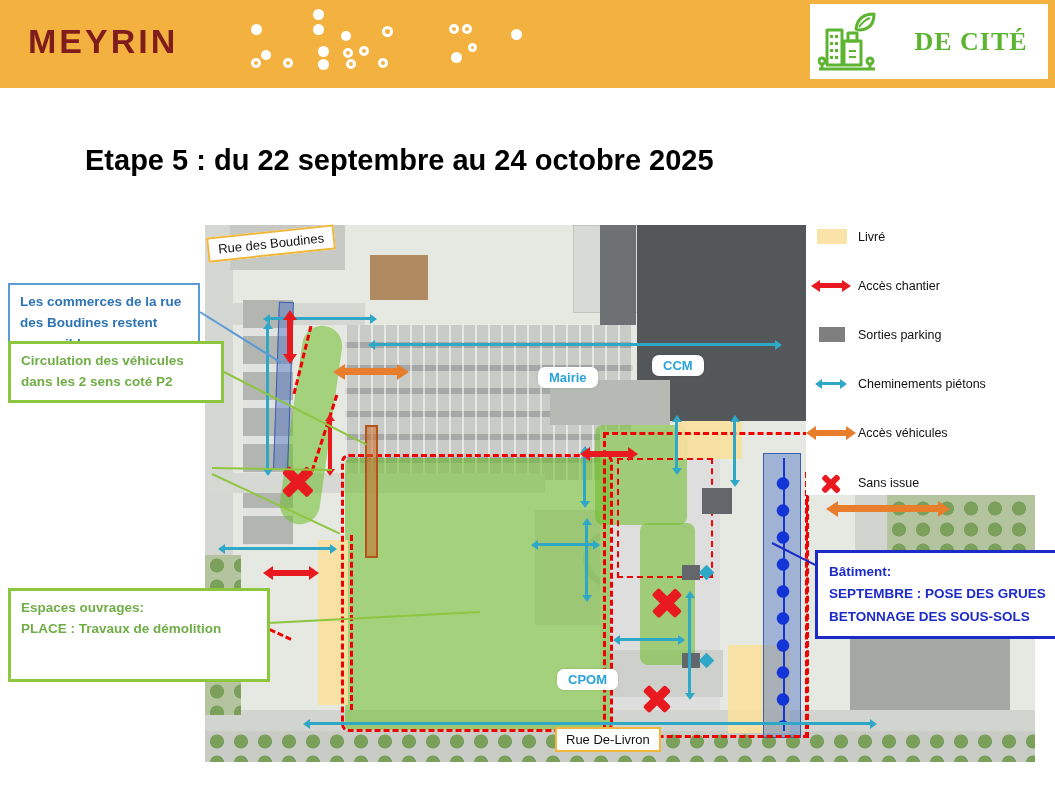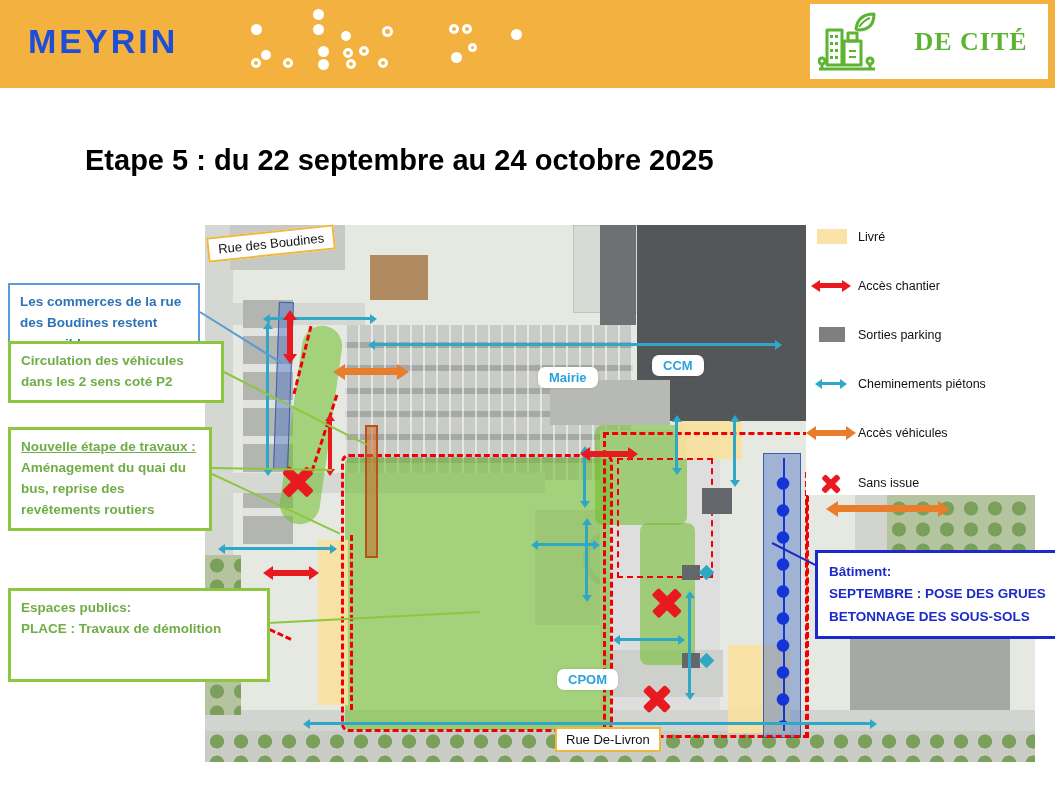--- a/index.html
+++ b/index.html
@@ -2,21 +2,21 @@
 <html><head>
 <meta charset="utf-8">
 <style>
   * { margin:0; padding:0; box-sizing:border-box; }
   html,body { background:#fff; }
   body { font-family:"Liberation Sans", sans-serif; }
   .page { position:relative; width:1055px; height:790px; background:#fff; overflow:hidden; }
 
   
   .banner { position:absolute; left:0; top:0; width:1055px; height:88px; background:#F3B13F; }
-  .brand { position:absolute; left:28px; top:22px; color:#1d4ed8; font-size:34px; font-weight:bold; letter-spacing:3px; }
+  .brand { position:absolute; left:28px; top:22px; color:#7f1d1d; font-size:34px; font-weight:bold; letter-spacing:3px; }
   .dot { position:absolute; border-radius:50%; }
   .df { background:#fff; }
   .dh { border:3px solid #fff; background:transparent; }
   .logo-box { position:absolute; left:810px; top:4px; width:238px; height:75px; background:#fff; display:flex; align-items:center; padding:4px 8px; }
   .logo-text { flex:1; text-align:center; color:#5CB431; font-family:"Liberation Serif", serif; font-weight:bold; line-height:1.05; }
   .logo-l1 { font-size:31px; letter-spacing:2px; }
   .logo-l2 { font-size:26px; letter-spacing:1px; padding-left:26px; }
 
   
   .title { position:absolute; left:85px; top:92px; font-size:40px; font-weight:bold; color:#000; letter-spacing:-0.5px; }
@@ -301,26 +301,22 @@
       <div>BETONNAGE DES SOUS-SOLS</div>
     </div>
   </div>
 
   <div class="callout cb-blue" style="left:8px;top:283px;width:192px;">
     <span>Les commerces de la rue des Boudines restent accessibles</span>
   </div>
   <div class="callout cb-green" style="left:8px;top:341px;width:216px;">
     <span>Circulation des véhicules dans les 2 sens coté P2</span>
   </div>
-  <div class="callout cb-green" style="left:8px;top:427px;width:204px;">
-    <span class="u">Nouvelle étape de travaux :</span><br>
-    <span>Aménagement du quai du bus, reprise des revêtements routiers</span>
-  </div>
   <div class="callout cb-green" style="left:8px;top:588px;width:262px;height:94px;">
-    <div>Espaces publics:</div>
+    <div>Espaces ouvrages:</div>
     <div>PLACE : Travaux de démolition</div>
   </div>
 
   <div class="leader lead-blue" style="left:200px;top:311px;width:96px;transform:rotate(32deg);height:2px;"></div>
   <div class="leader lead-green" style="left:224px;top:371px;width:160px;transform:rotate(27deg);"></div>
   <div class="leader lead-green" style="left:212px;top:467px;width:120px;transform:rotate(1deg);"></div>
   <div class="leader lead-green" style="left:212px;top:473px;width:141px;transform:rotate(25deg);"></div>
   <div class="leader lead-green" style="left:268px;top:622px;width:212px;transform:rotate(-3deg);"></div>
   <div class="leader lead-navy" style="left:772px;top:542px;width:50px;transform:rotate(27deg);"></div>
 

